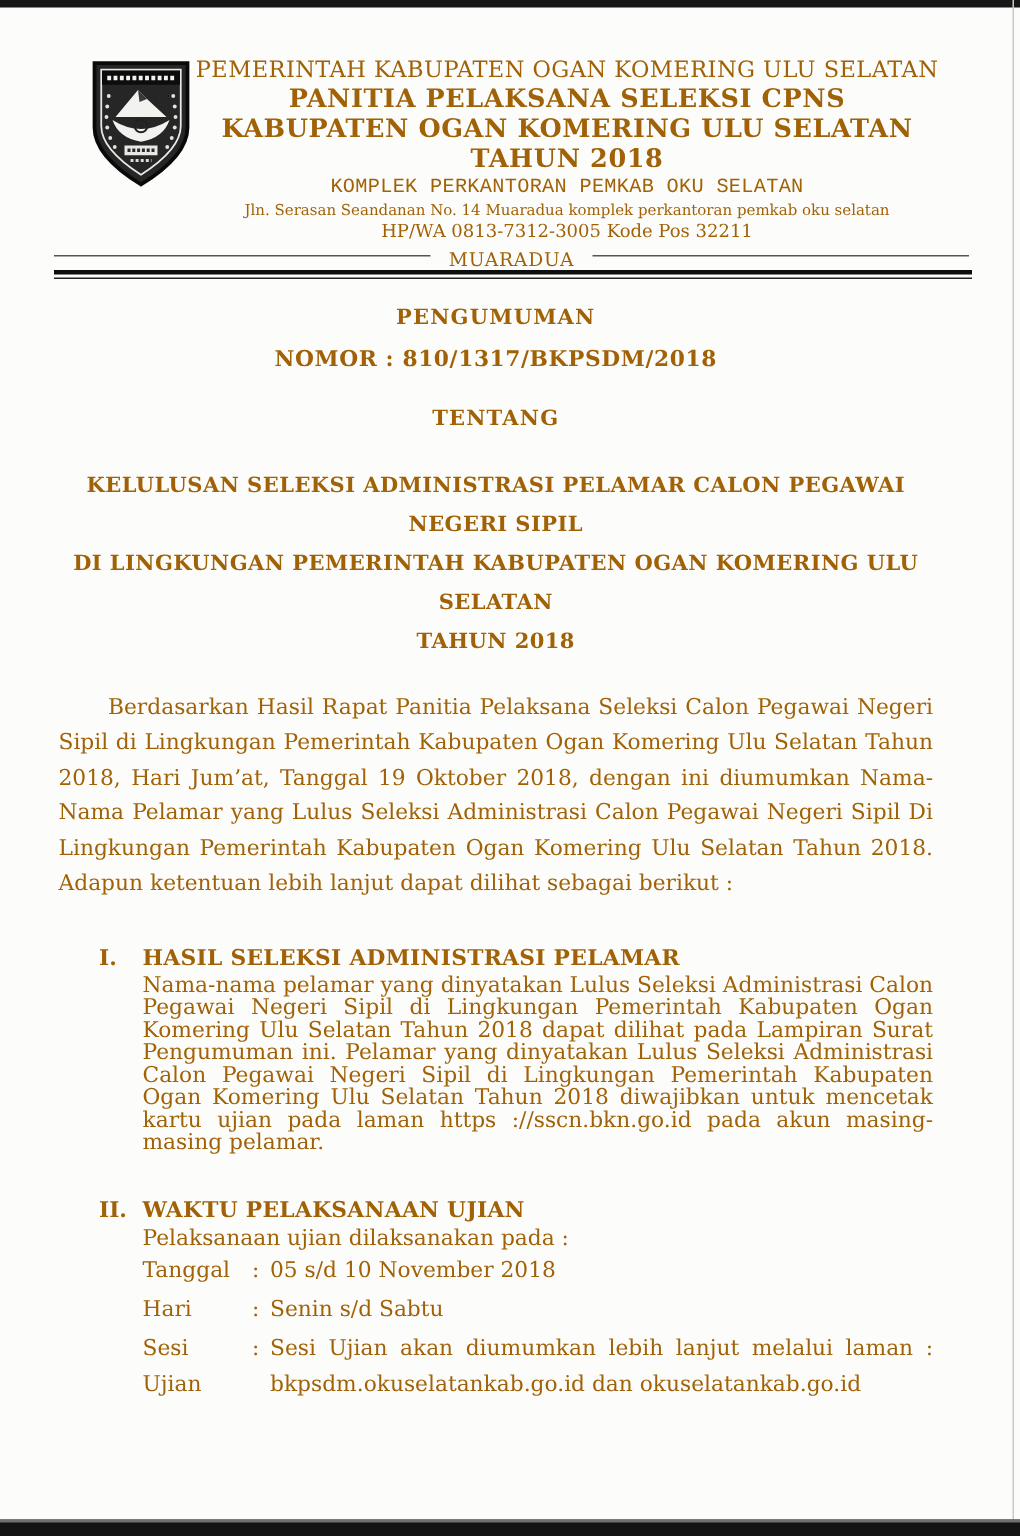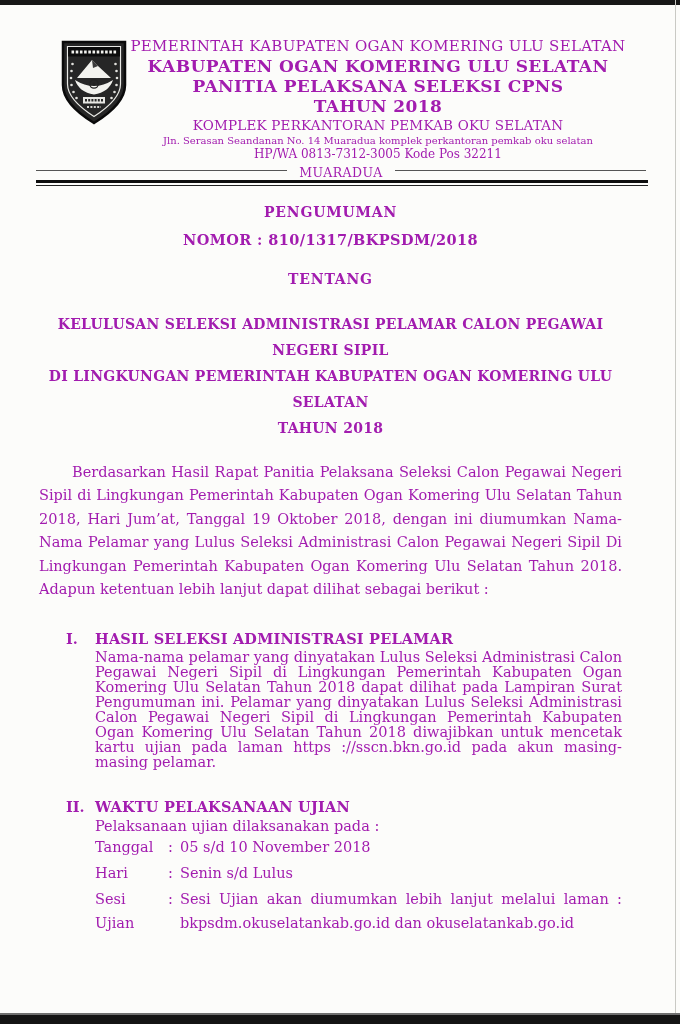--- a/index.html
+++ b/index.html
@@ -3,34 +3,34 @@
 <meta charset="utf-8">
 <style>
   html,body{margin:0;padding:0;background:#d9d9d6;}
   .page{
     position:relative;
     width:680px;height:1024px;
     margin:0 auto;
     background:#fcfcfa;
     overflow:hidden;
     font-family:"DejaVu Serif", serif;
-    color:#a21caf;
+    color:#a16207;
   }
   
   .scan-bar-top{position:absolute;top:0;left:0;width:680px;height:5px;background:#171717;}
   .scan-bar-bottom{position:absolute;bottom:0;left:0;width:680px;height:9px;background:#141414;border-top:2px solid #6f6f6f;}
   .scan-edge-right{position:absolute;top:0;right:4px;width:1px;height:1024px;background:#c9c9c4;}
 
   
   .letterhead{position:relative;padding-top:38px;}
   .logo{position:absolute;left:58px;top:37px;width:72px;height:90px;}
   .lh-text{margin-left:110px;width:536px;text-align:center;line-height:1.18;}
   .lh-gov{font-size:15px;letter-spacing:.3px;}
   .lh-bold{font-weight:bold;font-size:17px;letter-spacing:.4px;line-height:1.18;}
-  .lh-office{font-size:13.5px;margin-top:2px;letter-spacing:.2px;}
+  .lh-office{font-size:13.5px;margin-top:2px;letter-spacing:.2px;font-family:Liberation Mono, monospace;}
   .lh-address{font-size:10px;margin-top:1px;}
   .lh-contact{font-size:12px;}
   .city-row{position:relative;text-align:center;margin:1px 34px 0 36px;height:15px;}
   .city-line{position:absolute;left:0;right:0;top:8px;border-top:1.5px solid #555;}
   .city-name{position:relative;display:inline-block;padding:0 12px;background:#fcfcfa;font-weight:normal;font-size:12.5px;letter-spacing:.5px;}
   .rule-double{margin:3px 32px 0 36px;height:7px;position:relative;}
   .rule-double .thick{height:3.5px;background:#0e0e0e;}
   .rule-double .thin{margin-top:1.5px;height:1.5px;background:#222;}
 
   
@@ -85,22 +85,22 @@
             <circle cx="56.5" cy="55" r="1.3"></circle>
             <circle cx="53.5" cy="61" r="1.3"></circle>
         </g>
         <rect x="25" y="60" width="22" height="6.5" fill="#e8e8e4"></rect>
         <path d="M27 63.2 H45" stroke="#2a2a2a" stroke-width="2.4" stroke-dasharray="2 1.2"></path>
         <path d="M29 70 H43" stroke="#d9d9d5" stroke-width="2" stroke-dasharray="2 1.4"></path>
       </svg>
     </div>
     <div class="lh-text">
       <div class="lh-gov">PEMERINTAH KABUPATEN OGAN KOMERING ULU SELATAN</div>
+      <div class="lh-bold">PANITIA PELAKSANA SELEKSI CPNS</div>
       <div class="lh-bold">KABUPATEN OGAN KOMERING ULU SELATAN</div>
-      <div class="lh-bold">PANITIA PELAKSANA SELEKSI CPNS</div>
       <div class="lh-bold">TAHUN 2018</div>
       <div class="lh-office">KOMPLEK PERKANTORAN PEMKAB OKU SELATAN</div>
       <div class="lh-address">Jln. Serasan Seandanan No. 14  Muaradua  komplek perkantoran pemkab oku selatan</div>
       <div class="lh-contact">HP/WA  0813-7312-3005 Kode Pos 32211</div>
     </div>
     <div class="city-row">
       <div class="city-line"></div>
       <span class="city-name">MUARADUA</span>
     </div>
     <div class="rule-double">
@@ -138,21 +138,21 @@
         <p class="sec-text">Pelaksanaan ujian dilaksanakan pada :</p>
         <div class="sched">
           <div class="sched-row">
             <span class="sched-label">Tanggal</span>
             <span class="sched-colon">:</span>
             <span class="sched-value">05 s/d 10 November 2018</span>
           </div>
           <div class="sched-row">
             <span class="sched-label">Hari</span>
             <span class="sched-colon">:</span>
-            <span class="sched-value">Senin s/d Lulus</span>
+            <span class="sched-value">Senin s/d Sabtu</span>
           </div>
           <div class="sched-row">
             <span class="sched-label">Sesi Ujian</span>
             <span class="sched-colon">:</span>
             <span class="sched-value">Sesi Ujian akan diumumkan lebih lanjut melalui laman : bkpsdm.okuselatankab.go.id dan okuselatankab.go.id</span>
           </div>
         </div>
       </div>
     </section>
 

